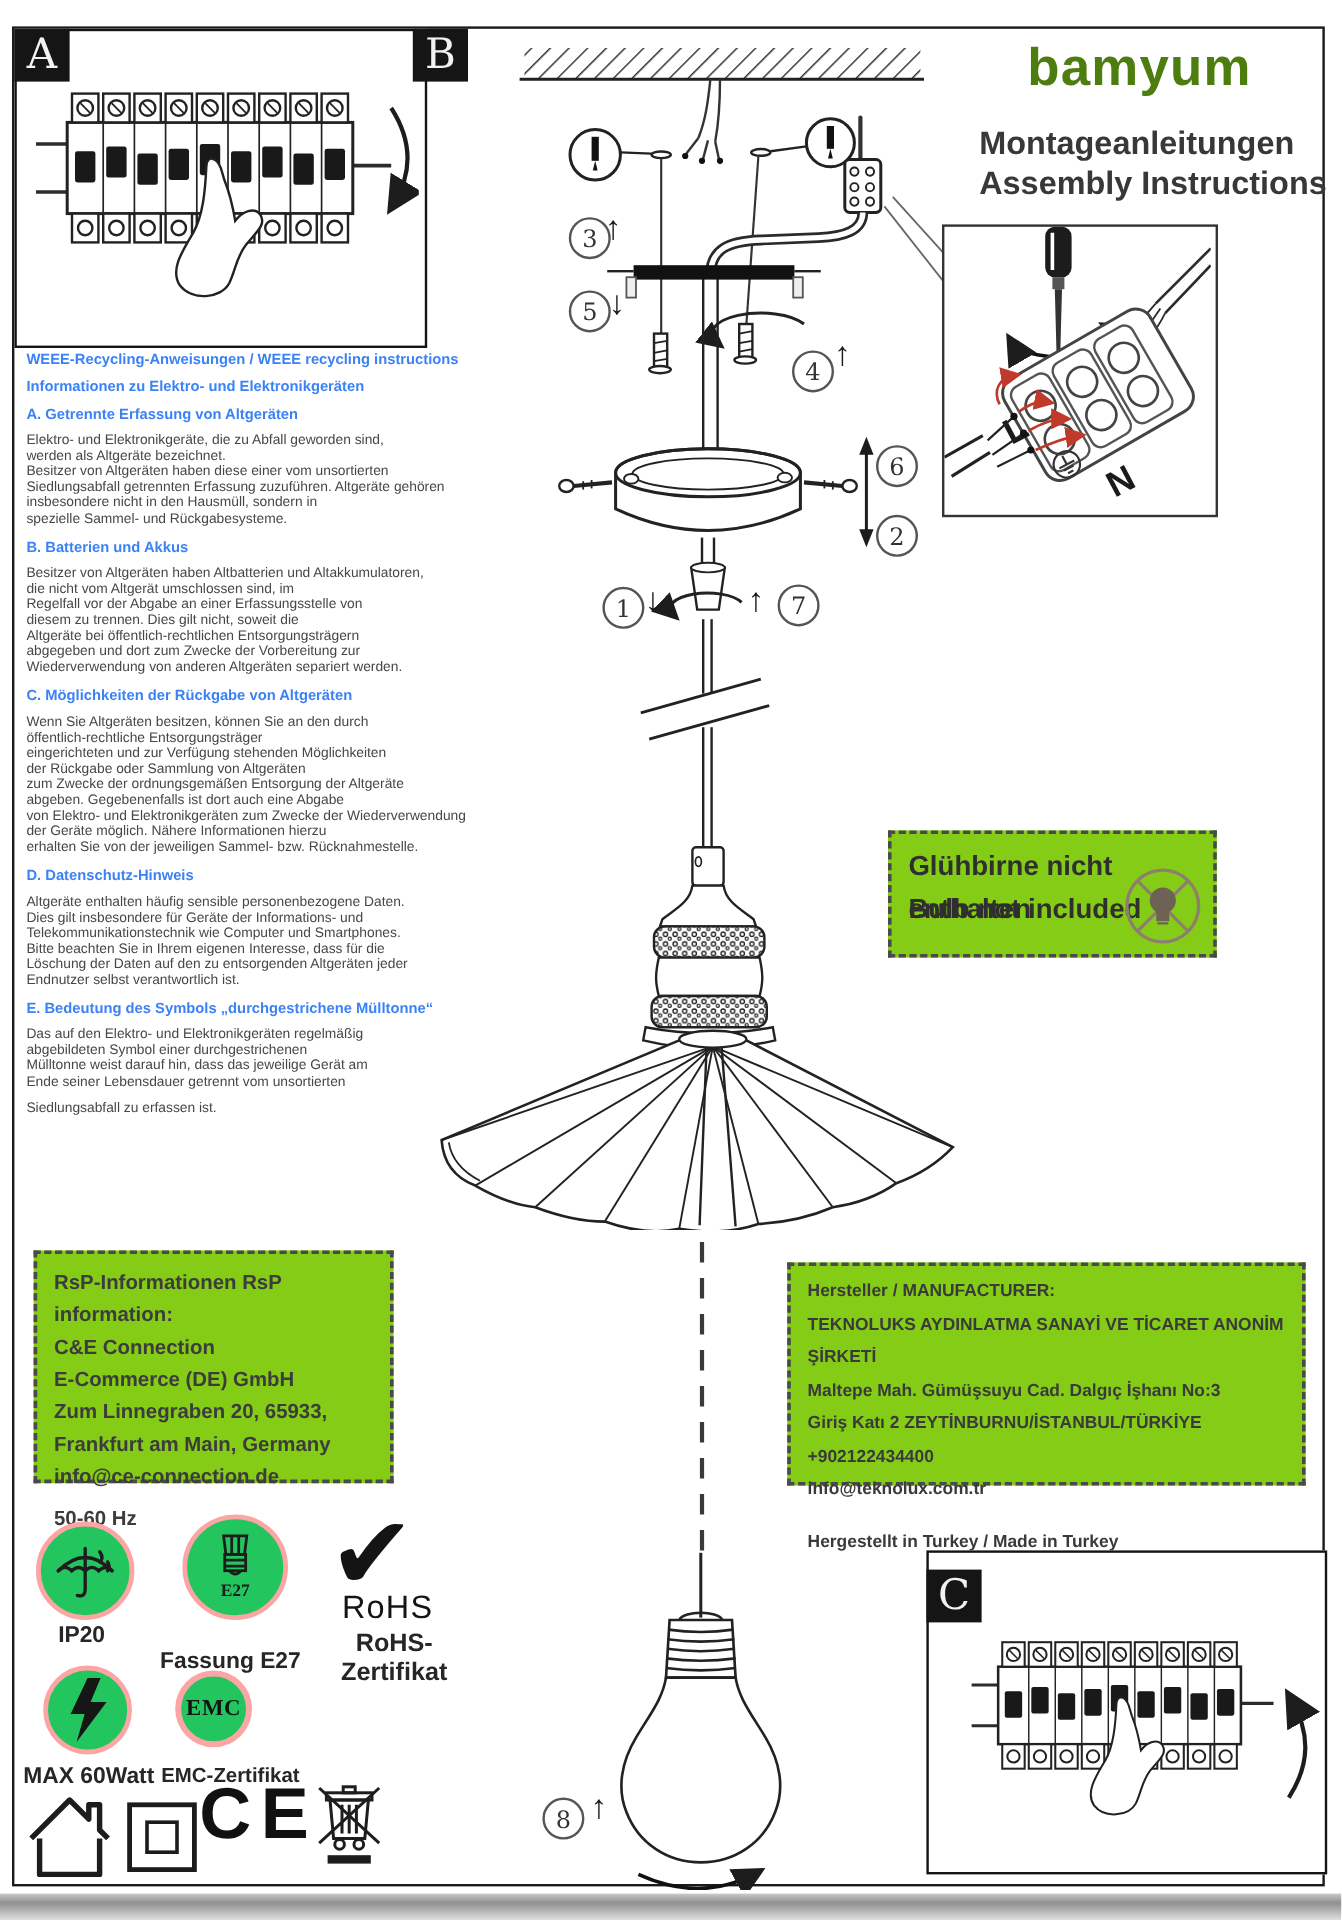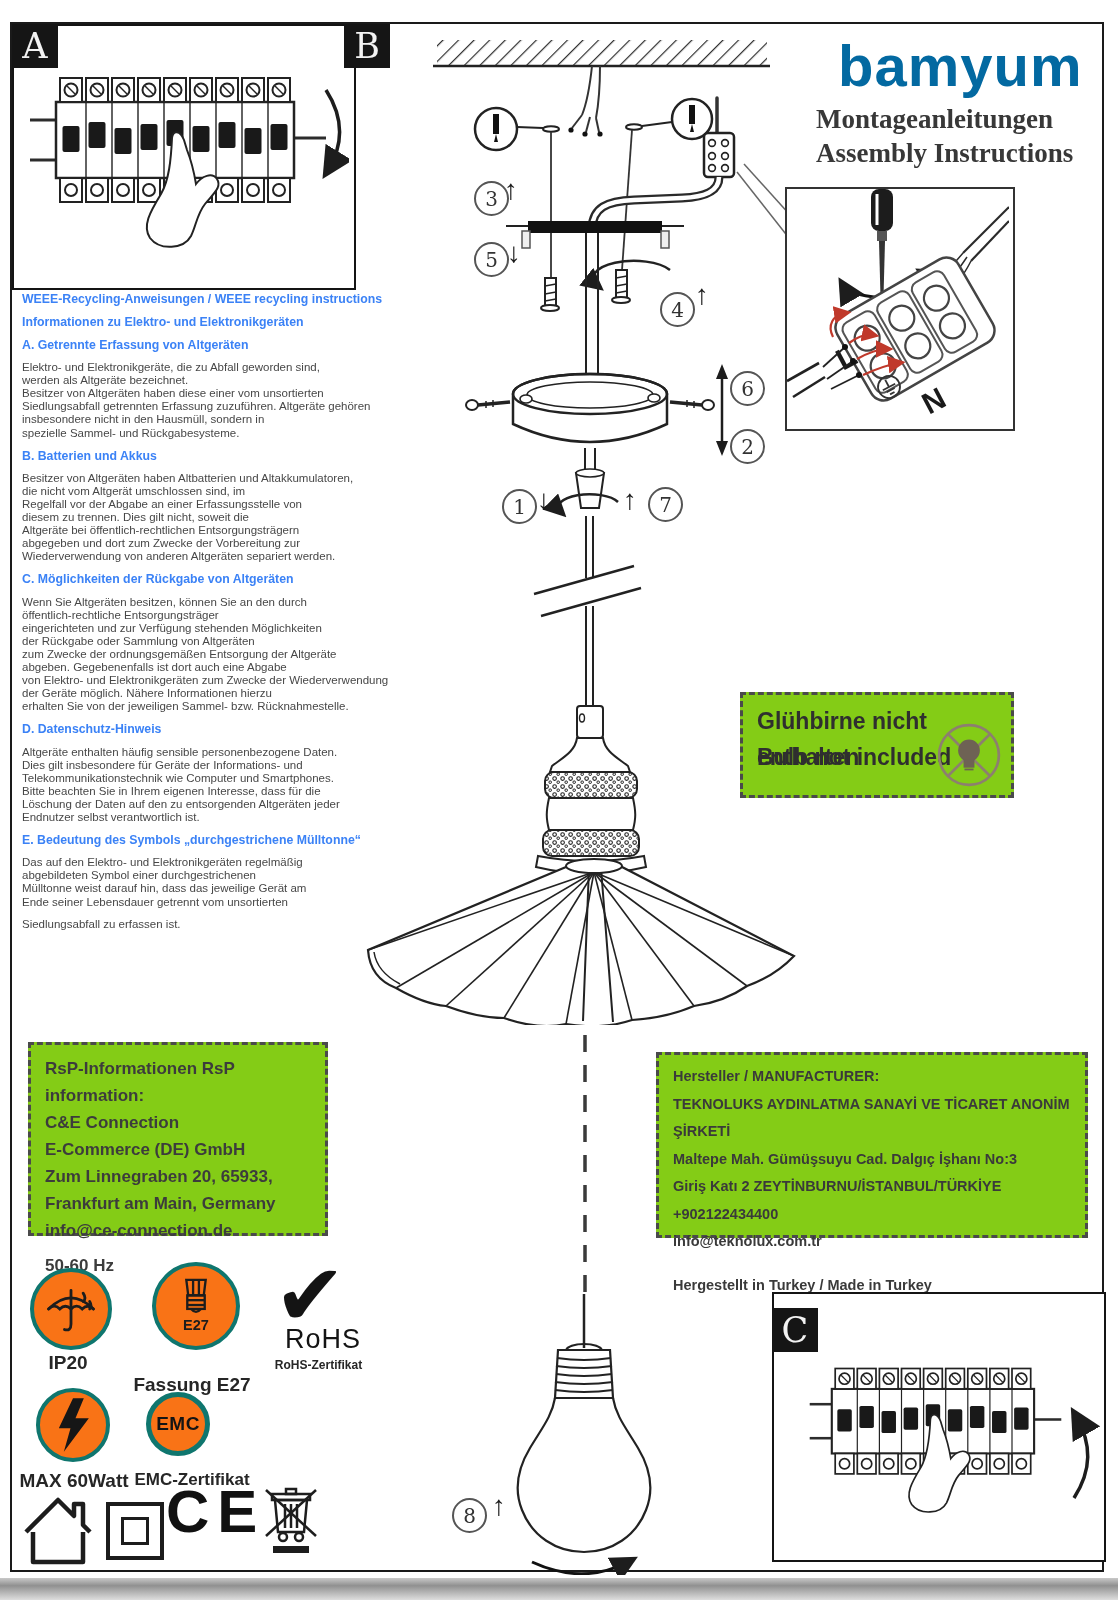--- a/index.html
+++ b/index.html
@@ -4,36 +4,36 @@
 <style>
   html,body{margin:0;padding:0;background:#fff;}
   .page{position:relative;width:1118px;height:1600px;background:#fff;overflow:hidden;
         font-family:"Liberation Sans",sans-serif;color:#444;}
   .abs{position:absolute;}
   .frame{left:10px;top:22px;width:1090px;height:1546px;border:2.5px solid #1a1a1a;}
   .panel{border:2.5px solid #141414;background:#fff;}
   .sec-label{width:46px;height:44px;background:#151515;color:#f2f2f2;display:flex;
              align-items:center;justify-content:center;font-family:"DejaVu Serif",serif;
              font-size:35px;line-height:1;}
-  .brand{font-size:58px;font-weight:bold;color:#0369a1;letter-spacing:1px;text-align:right;}
+  .brand{font-size:44px;font-weight:bold;color:#4d7c0f;letter-spacing:1px;text-align:right;}
   .doc-title{font-size:27px;font-weight:600;color:#383838;line-height:34px;}
   .weee{width:424px;font-size:11.5px;line-height:1.14;color:#474747;}
   .w-title,.w-sub,.w-head{font-weight:bold;font-size:12.3px;color:#3b82f6;margin-bottom:9px;}
   .w-head{margin-top:2px;}
   .w-body{white-space:pre-line;margin-bottom:9px;}
   .box-dashed{border:3px dashed #4a4a4a;background:#84cc16;}
   .bulb-note-line{font-size:23px;font-weight:600;color:#2f2f2f;line-height:36px;}
   .rsp-line{font-size:17px;font-weight:bold;color:#3c3c3c;line-height:27px;}
   .manu-line{font-size:14.5px;font-weight:bold;color:#3a3a3a;line-height:27.5px;}
   .made-in{margin-top:16px;}
   .step{width:31px;height:31px;border:2px solid #555;border-radius:50%;background:#fff;
         display:flex;align-items:center;justify-content:center;
         font-family:"DejaVu Serif",serif;font-size:20px;color:#333;}
   .arr{font-size:28px;font-weight:bold;color:#1a1a1a;line-height:1;}
-  .circ-icon{border-radius:50%;border:4px solid #0f766e;display:flex;align-items:center;justify-content:center;background:#f97316;}
+  .circ-icon{border-radius:50%;border:4px solid #fca5a5;display:flex;align-items:center;justify-content:center;background:#22c55e;font-family:Liberation Serif, serif;}
   .cert-label{font-weight:bold;color:#262626;text-align:center;}
   .check-glyph{font-size:86px;line-height:1;color:#141414;}
   .rohs-name{font-size:27px;font-weight:normal;color:#141414;letter-spacing:1px;text-align:center;}
   .emc-text{font-size:19px;font-weight:800;color:#141414;letter-spacing:0.5px;}
   .product-code{font-size:36px;font-weight:800;color:#000;letter-spacing:0px;}
   .ce-mark{font-size:60px;font-weight:bold;color:#111;letter-spacing:8px;line-height:1;}
   .sq-outer{width:50px;height:50px;border:4px solid #1c1c1c;display:flex;align-items:center;justify-content:center;}
   .sq-inner{width:22px;height:22px;border:3px solid #1c1c1c;}
   .bottom-strip{left:0;top:1578px;width:1118px;height:22px;
                 background:linear-gradient(180deg,#c9c9c9 0%,#909090 35%,#dedede 100%);}
@@ -114,21 +114,21 @@
       <g transform="translate(14,42)">
           <use href="#breaker"></use>
         </g>
       <path d="M312,64 C330,92 330,118 314,144" fill="none" stroke="#1d1d1d" stroke-width="3.5" marker-end="url(#mh)"></path>
     </svg>
   </div>
 
   <div class="abs sec-label" style="left:344px;top:24px;">B</div>
 
   <div class="abs brand" style="left:838px;top:32px;width:205px;">bamyum</div>
-  <div class="abs" style="left:816px;top:102px;font-family:Liberation Serif, serif;">
+  <div class="abs" style="left:816px;top:102px;">
     <div class="doc-title">Montageanleitungen</div>
     <div class="doc-title">Assembly Instructions</div>
   </div>
 
   <svg class="abs" style="left:355px;top:25px;pointer-events:none;" width="465" height="1000" viewBox="355 25 465 1000">
 
     <g>
       <rect x="437" y="40" width="330" height="25" fill="url(#hatch)"></rect>
       <line x1="433" y1="66" x2="770" y2="66" stroke="#222" stroke-width="2.5"></line>
     </g>
@@ -454,21 +454,21 @@
         <line x1="23" y1="31" x2="41" y2="31"></line>
         <path d="M27,35 q5,6 10,0"></path>
       </g>
       <text x="32" y="57" text-anchor="middle" font-size="15" font-weight="bold" fill="#1d1d1d">E27</text>
     </svg>
   </div>
   <div class="abs cert-label" style="left:122px;top:1352px;width:140px;font-size:19px;margin-top:22px;">Fassung E27</div>
 
   <div class="abs check-glyph" style="left:274px;top:1252px;">✔</div>
   <div class="abs rohs-name" style="left:268px;top:1324px;width:110px;">RoHS</div>
-  <div class="abs cert-label" style="left:246px;top:1358px;width:145px;font-size:12px;">RoHS-Zertifikat</div>
+  <div class="abs cert-label" style="left:256px;top:1358px;width:145px;font-size:21px;">RoHS-Zertifikat</div>
 
   <div class="abs circ-icon" style="left:36px;top:1388px;width:66px;height:66px;">
     <svg width="50" height="60" viewBox="0 0 60 72">
       <polygon points="30,4 13,40 27,40 19,68 49,28 33,28 43,4" fill="#161616"></polygon>
     </svg>
   </div>
   <div class="abs cert-label" style="left:14px;top:1470px;width:120px;font-size:19px;">MAX 60Watt</div>
 
   <div class="abs circ-icon emc-text" style="left:146px;top:1392px;width:54px;height:54px;border-width:5px;">EMC</div>
   <div class="abs cert-label" style="left:122px;top:1470px;width:140px;font-size:17px;">EMC-Zertifikat</div>

